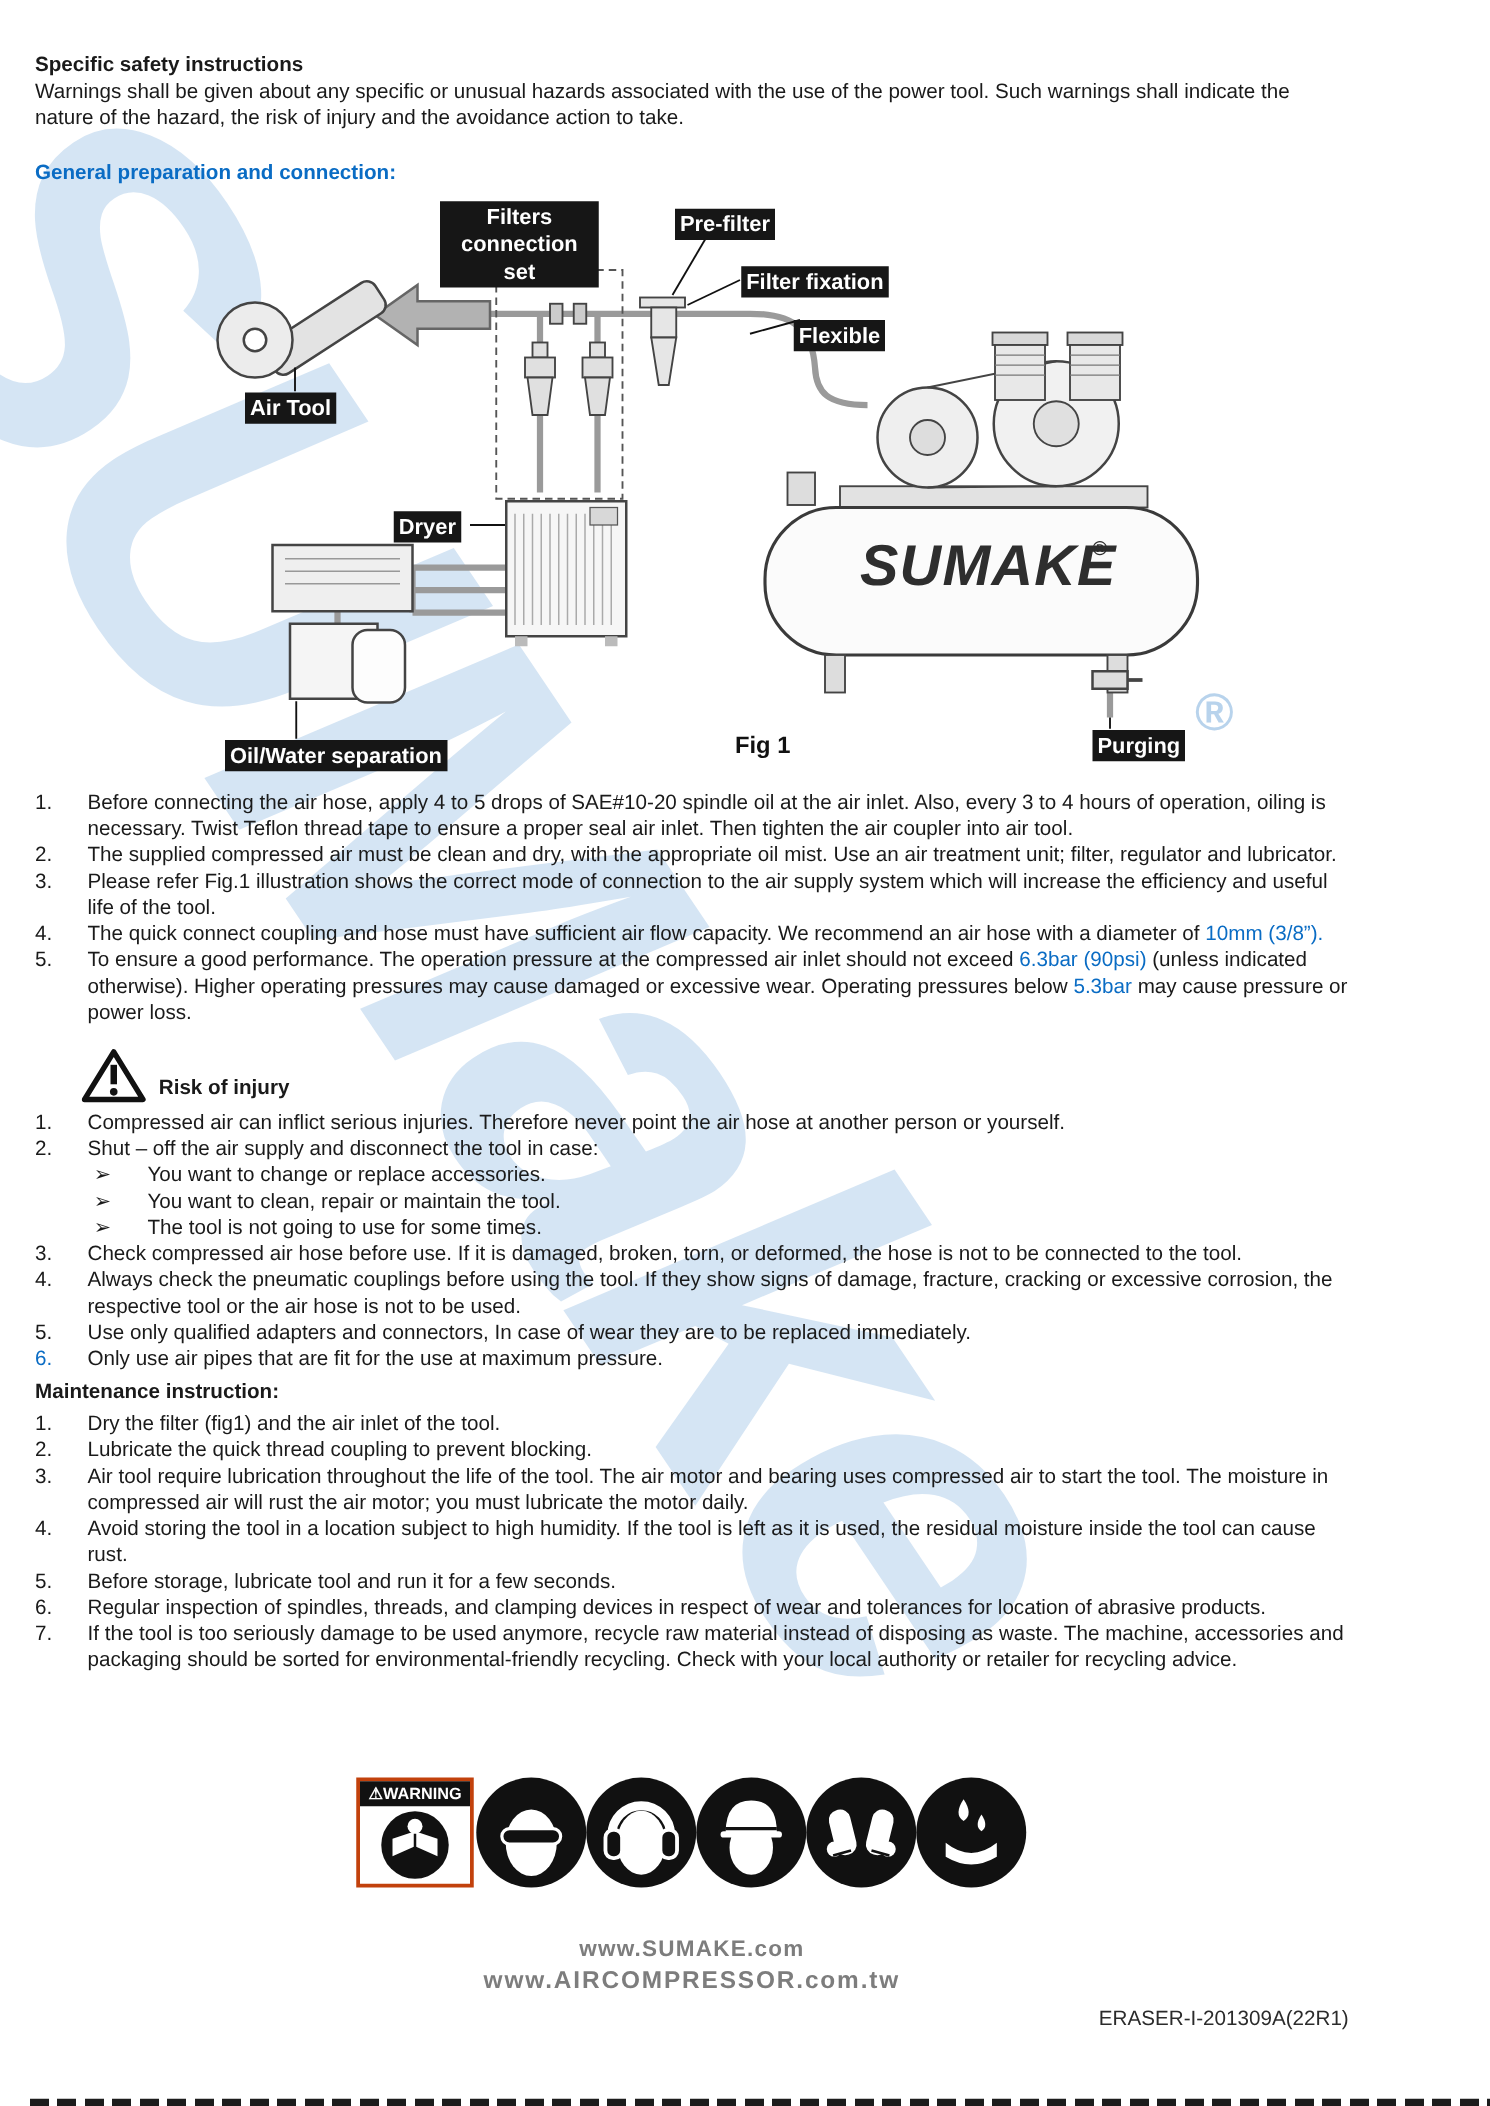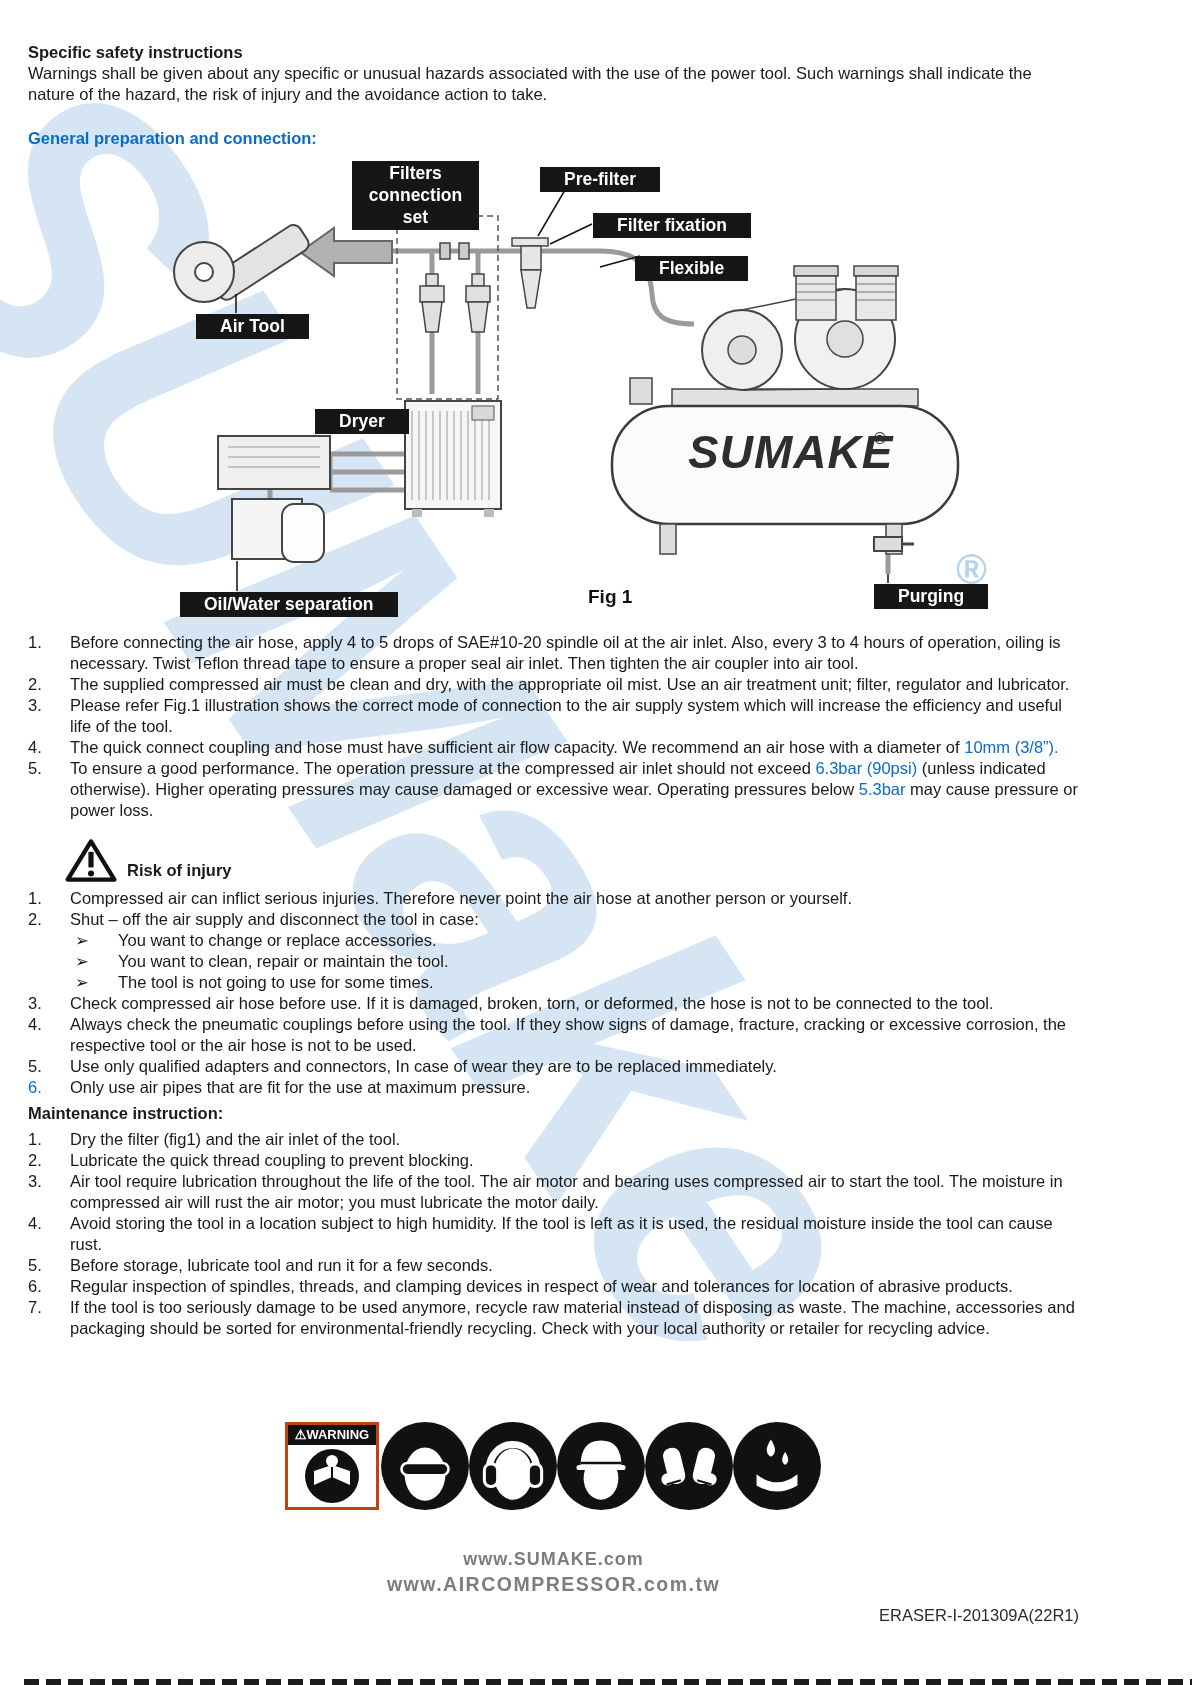--- a/index.html
+++ b/index.html
@@ -35,21 +35,21 @@
   .blue { color: #0a6cc4; }
   p.body { margin: 0; }
   .gap-general { margin-top: 23px; }
 
   
   .diagram { position: relative; width: 1192px; height: 470px; margin: 5px 0 8px -28px; }
   .diagram svg.scene { position: absolute; left: 0; top: 0; }
   .badge {
     position: absolute; background: #161616; color: #ffffff;
     font-weight: bold; font-size: 17.5px; line-height: 22px;
-    padding: 1px 24px 2px; display: inline-block;
+    padding: 1px 4px 2px; display: inline-block;
   }
   .badge.twoline { width: 127px; text-align: center; padding: 1px 4px 2px; }
   .figcap { position: absolute; font-weight: bold; font-size: 19px; color: #111; }
 
   
   .list { margin-top: 5px; }
   .li { display: flex; }
   .num { flex: 0 0 42px; }
   .txt { flex: 1; }
   .sub { display: flex; margin-left: 47px; }

